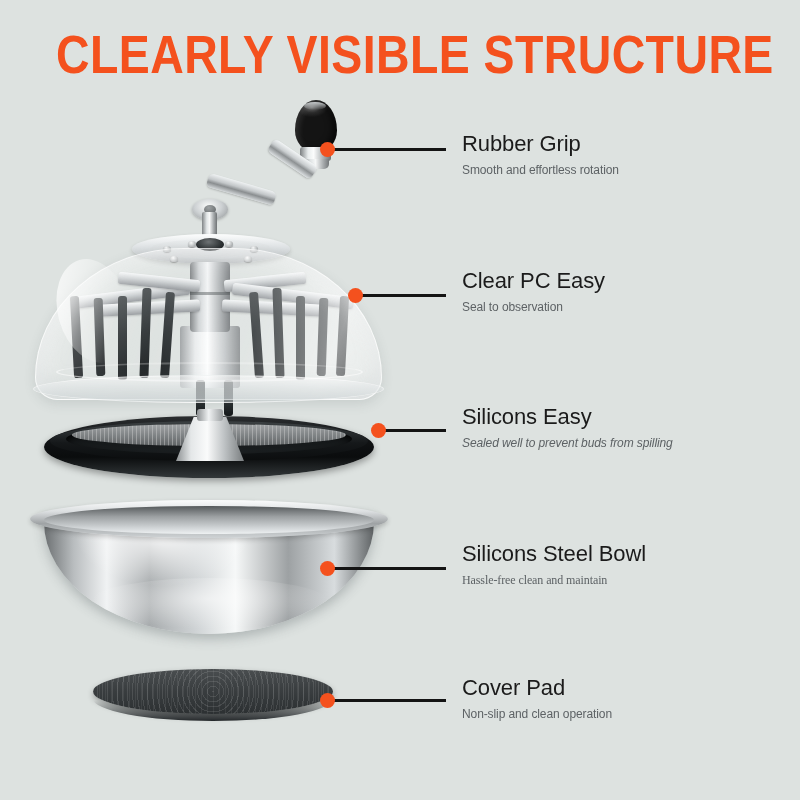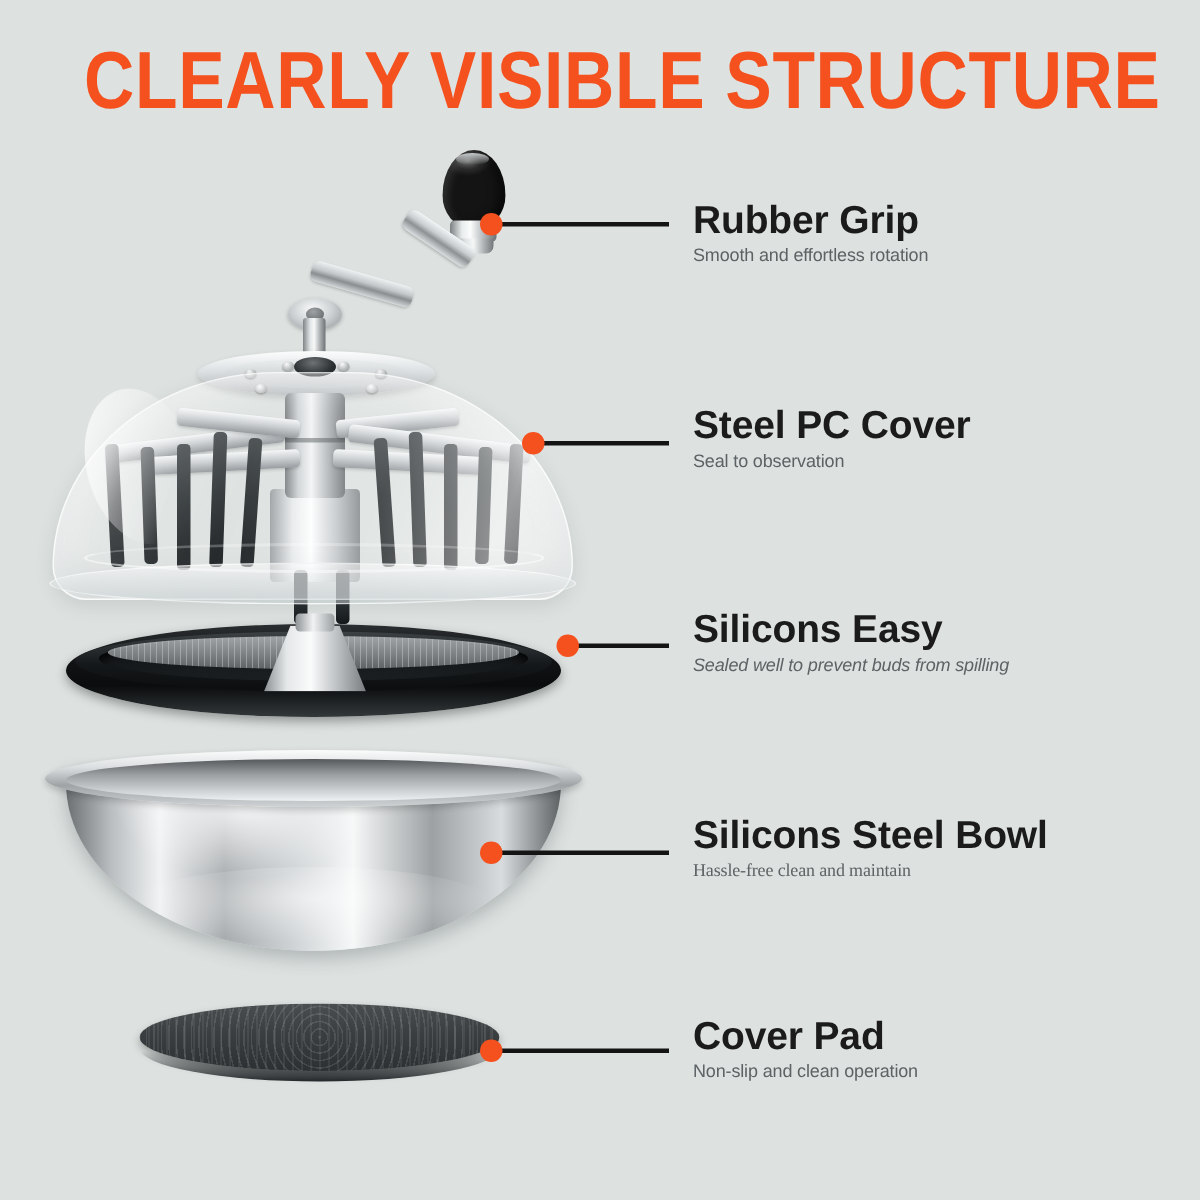--- a/index.html
+++ b/index.html
@@ -31,21 +31,21 @@
   .callout{position:absolute;}
   .dot{
     position:absolute;width:15px;height:15px;border-radius:50%;
     background:#f4511e;z-index:40;
   }
   .leader{
     position:absolute;height:3px;background:#141414;z-index:39;
   }
   .c-title{
     position:absolute;left:462px;
-    font-size:26px;font-weight:bold;color:#1b1b1b;
+    font-size:22px;font-weight:normal;color:#1b1b1b;
     letter-spacing:-0.1px;white-space:nowrap;
   }
   .c-sub{
     position:absolute;left:462px;
     font-size:12px;color:#5d6265;
     letter-spacing:-0.1px;white-space:nowrap;
   }
 
   
   .art{position:absolute;left:0;top:0;width:440px;height:800px;}
@@ -362,21 +362,21 @@
   <div class="callout">
     <div class="dot" style="left:320px;top:142px;"></div>
     <div class="leader" style="left:330px;top:148px;width:116px;"></div>
     <div class="c-title" style="top:131px;">Rubber Grip</div>
     <div class="c-sub" style="top:163px;">Smooth and effortless rotation</div>
   </div>
 
   <div class="callout">
     <div class="dot" style="left:348px;top:288px;"></div>
     <div class="leader" style="left:358px;top:294px;width:88px;"></div>
-    <div class="c-title" style="top:268px;">Steel PC Cover</div>
+    <div class="c-title" style="top:268px;">Clear PC Easy</div>
     <div class="c-sub" style="top:300px;">Seal to observation</div>
   </div>
 
   <div class="callout">
     <div class="dot" style="left:371px;top:423px;"></div>
     <div class="leader" style="left:381px;top:429px;width:65px;"></div>
     <div class="c-title" style="top:404px;">Silicons Easy</div>
     <div class="c-sub" style="top:436px;font-style:italic;">Sealed well to prevent buds from spilling</div>
   </div>
 

